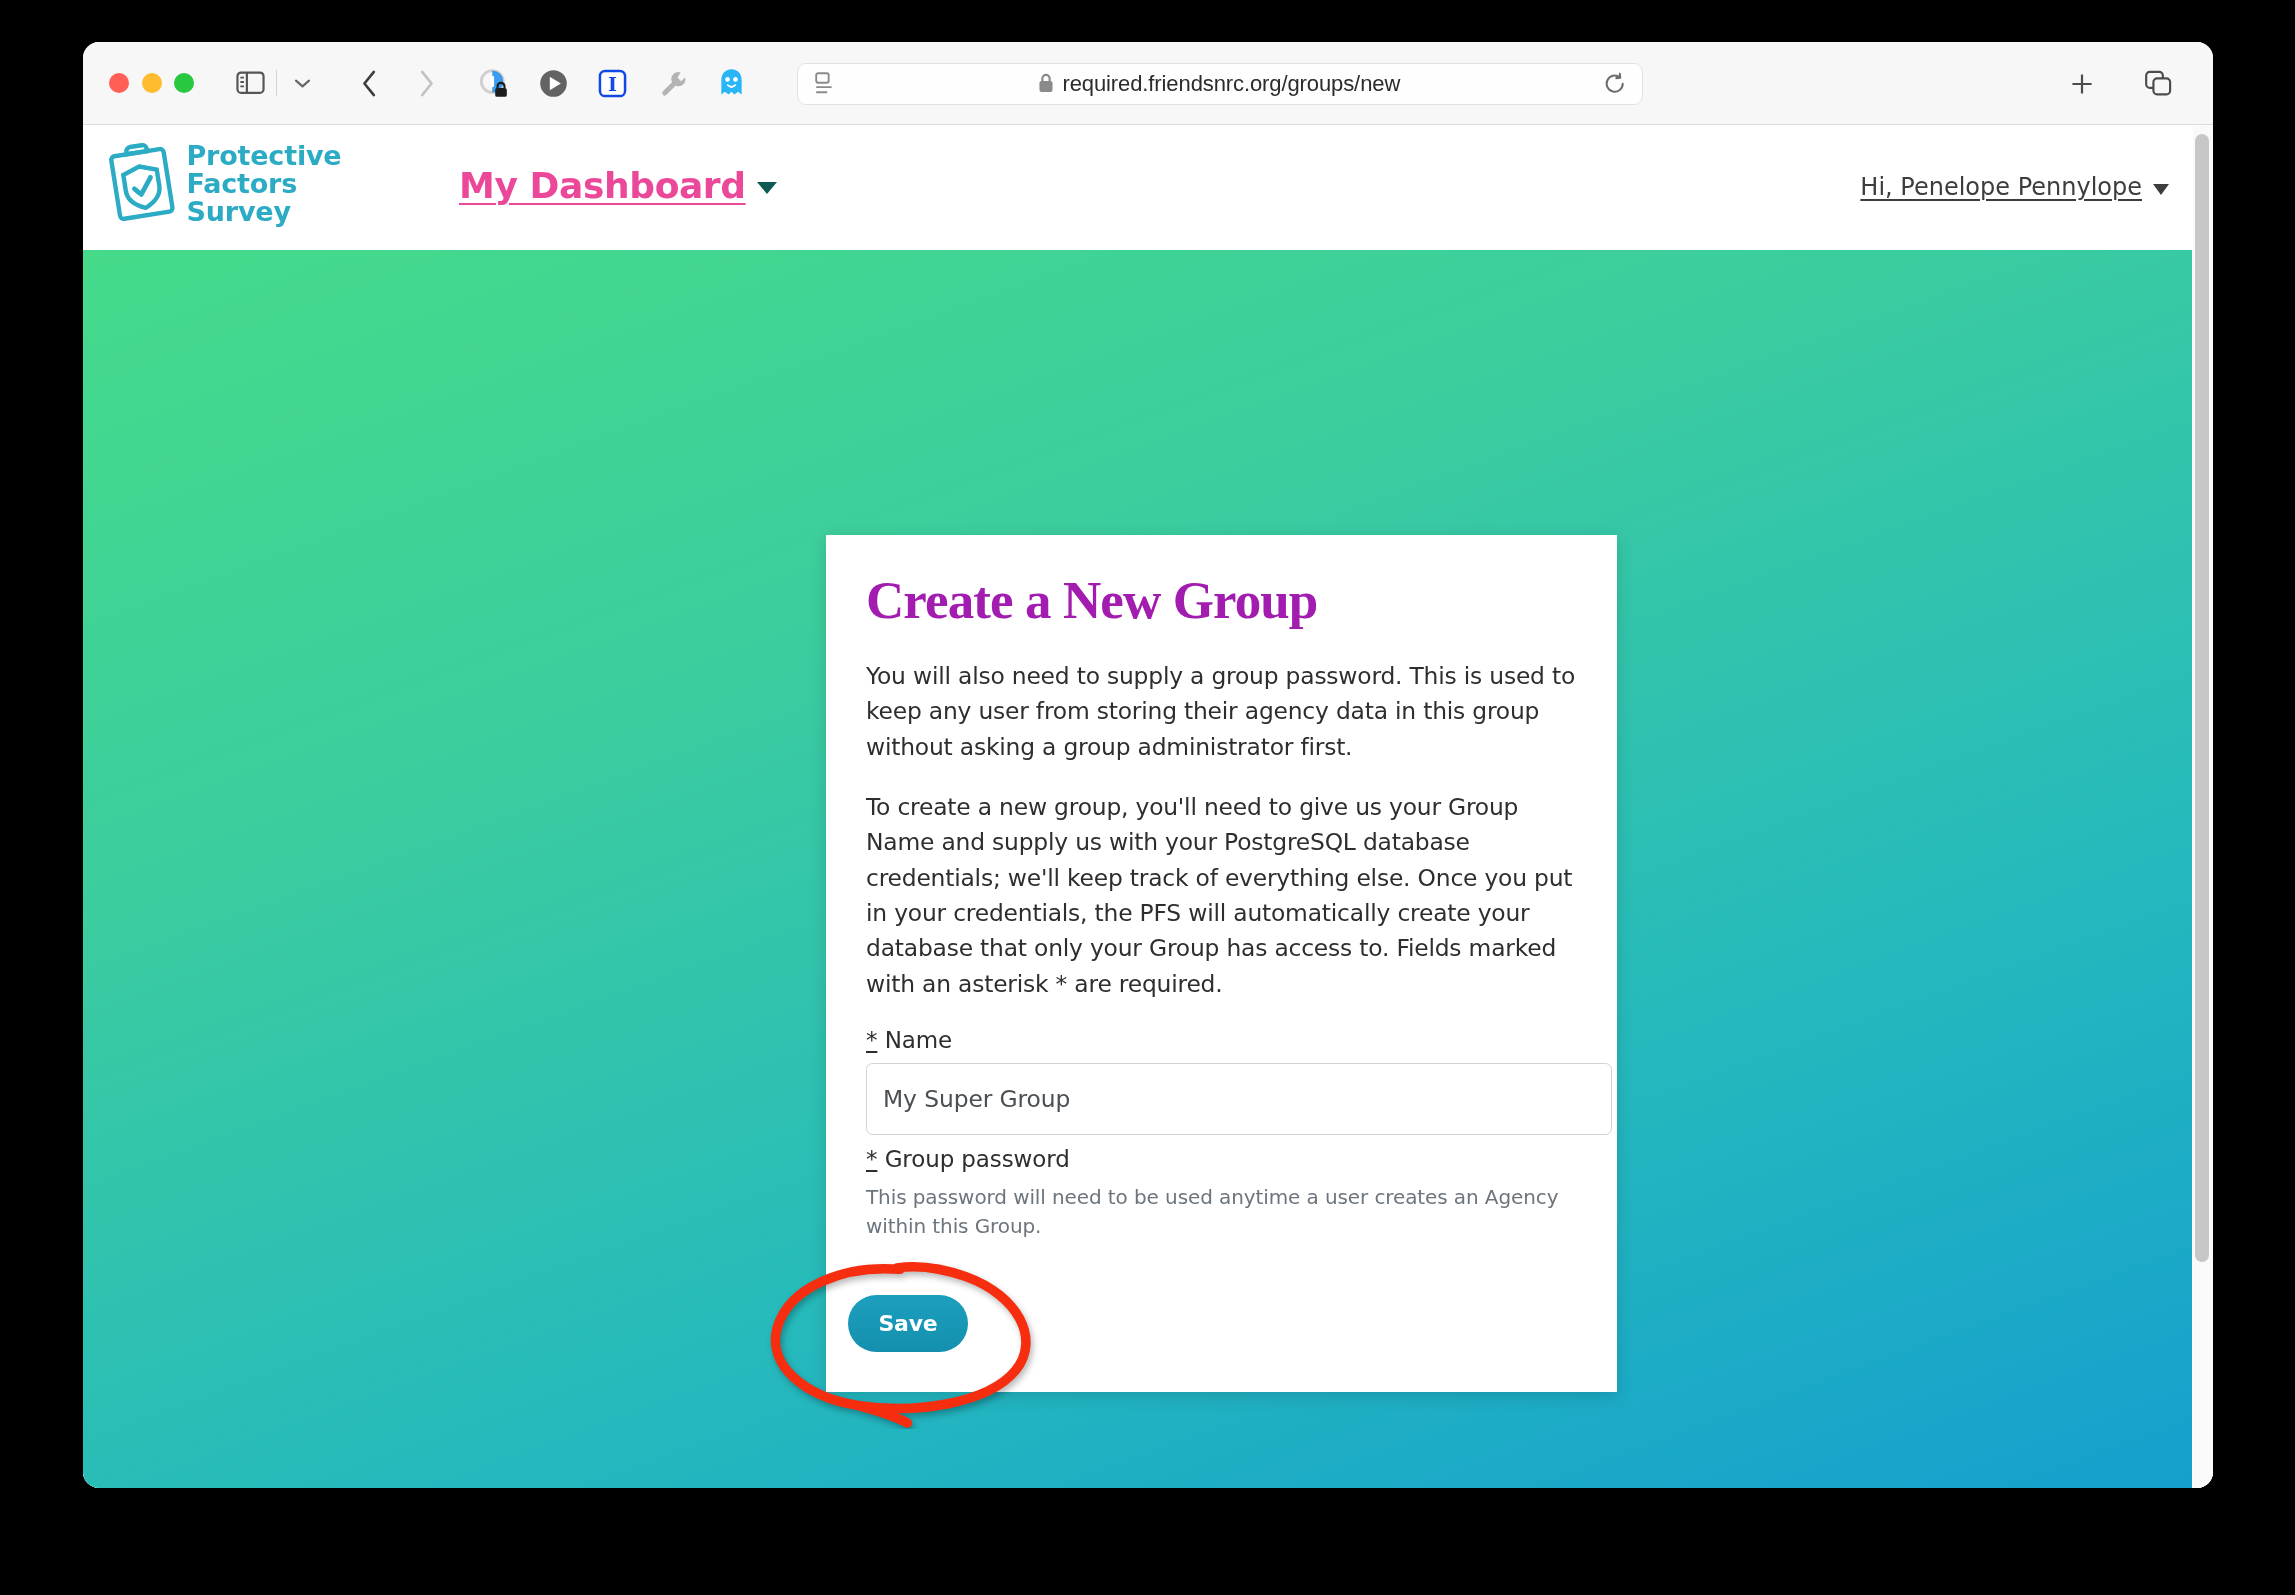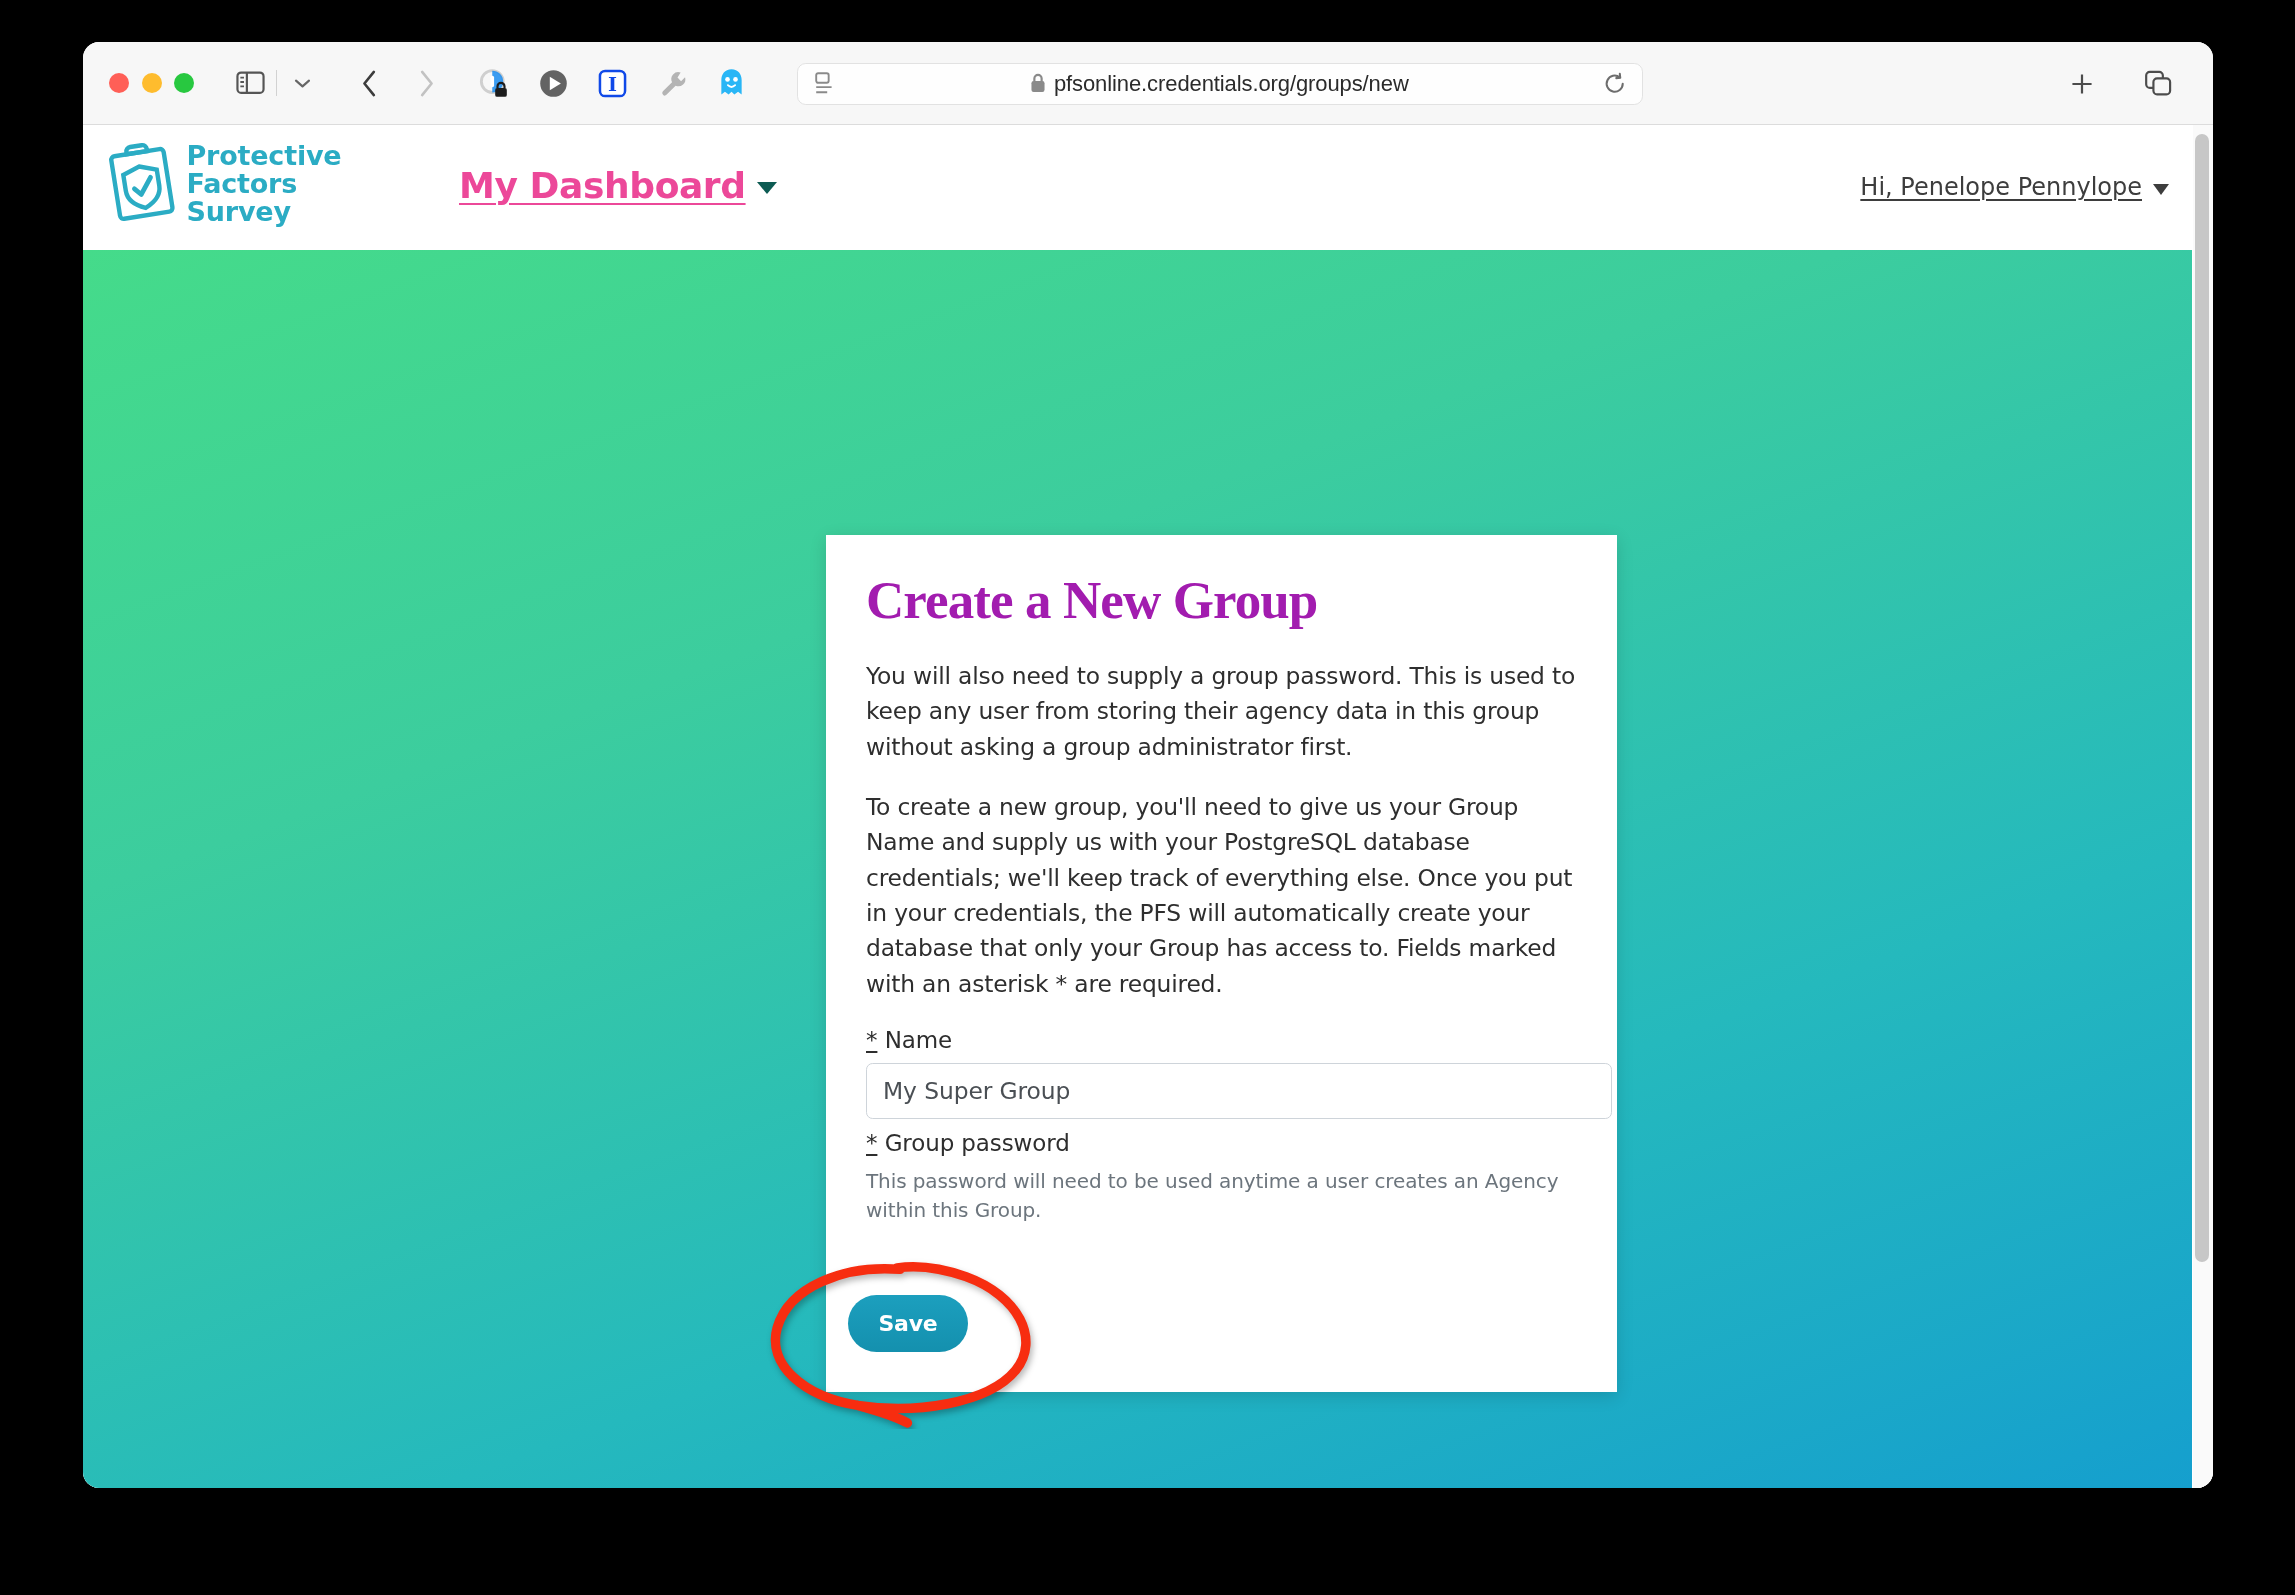--- a/index.html
+++ b/index.html
@@ -212,21 +212,21 @@
     margin-bottom: 10.3px;
     letter-spacing: -0.1px;
   }
   .req-star {
     text-decoration: underline;
     text-underline-offset: 2.9px;
   }
 
   .text-input {
     width: 746px;
-    height: 56px;
+    height: 72px;
     border: 1.5px solid #ced4da;
     border-radius: 6.6px;
     background: #ffffff;
     font-family: "DejaVu Sans", sans-serif;
     font-size: 23.4px;
     color: #4a4f54;
     padding: 0 16px;
     letter-spacing: -0.1px;
     outline: none;
   }
@@ -383,21 +383,21 @@
           <line x1="3" y1="29" x2="18" y2="29" stroke="#8a8a8a" stroke-width="2.6"></line>
         </svg>
       </span>
       <span id="url-center">
         <span style="display:flex;">
           <svg width="16" height="20.5" viewBox="0 0 22 28">
             <rect x="2" y="11" width="18" height="15" rx="3" fill="#8a8a8a"></rect>
             <path d="M6 11 V7.5 a5 5 0 0 1 10 0 V11" fill="none" stroke="#8a8a8a" stroke-width="3"></path>
           </svg>
         </span>
-        <span id="url-text">pfsonline.credentials.org/groups/new</span>
+        <span id="url-text">required.friendsnrc.org/groups/new</span>
       </span>
       <span id="reload-icon">
         <svg width="23.4" height="23.4" viewBox="0 0 32 32">
           <path d="M27 16 a11 11 0 1 1 -4.2 -8.7" fill="none" stroke="#6d6d6d" stroke-width="2.8" stroke-linecap="round"></path>
           <polyline points="23,2.5 23.6,8 18.2,8.4" fill="none" stroke="#6d6d6d" stroke-width="2.8" stroke-linecap="round" stroke-linejoin="round"></polyline>
         </svg>
       </span>
     </div>
 
     <div id="toolbar-right">

